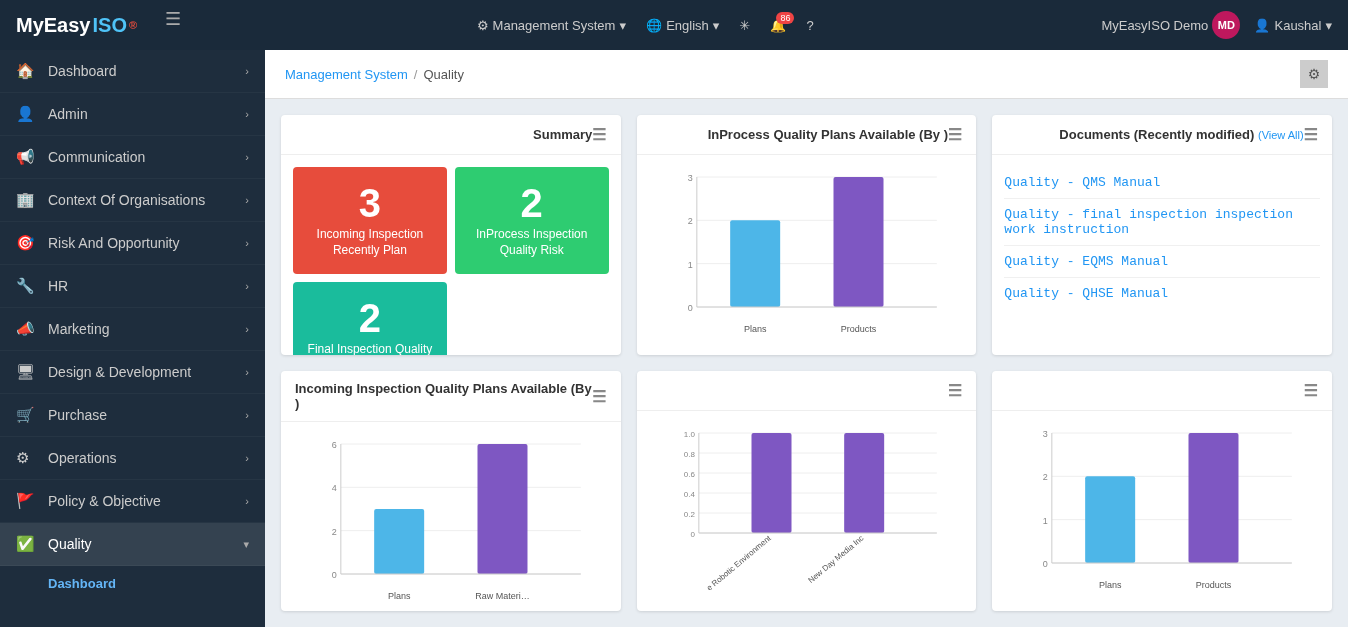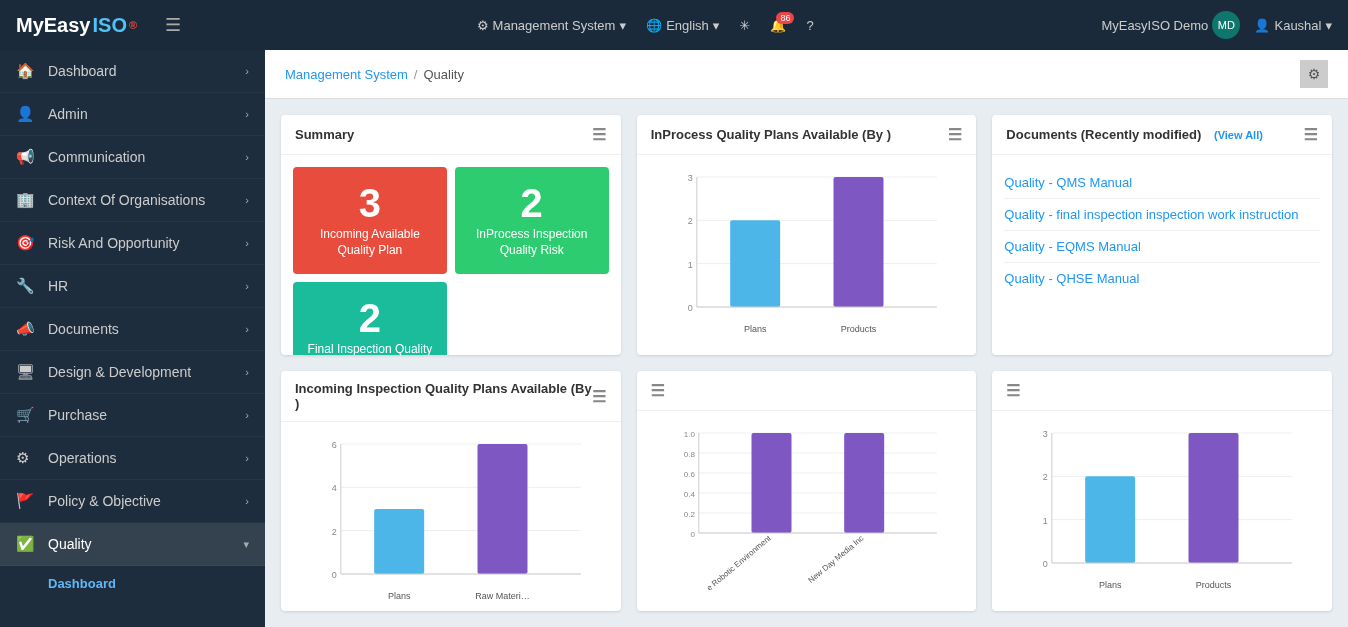--- a/index.html
+++ b/index.html
@@ -4,22 +4,21 @@
   <style>
     * { box-sizing: border-box; margin: 0; padding: 0; }
     body { font-family: 'Segoe UI', Arial, sans-serif; background: #f0f4f8; display: flex; flex-direction: column; height: 627px; overflow: hidden; }
 
     
     .topnav {
       background: #1a2a3a;
       color: #fff;
       height: 50px;
       display: flex;
-      align-items: center;
-      padding: 0 16px;
+      padding: 8px 16px;
       gap: 12px;
       flex-shrink: 0;
       z-index: 100;
     }
     .topnav-brand {
       font-size: 20px;
       font-weight: bold;
       color: #fff;
       display: flex;
       align-items: center;
@@ -52,24 +51,24 @@
       color: #fff;
       border-radius: 10px;
       font-size: 9px;
       padding: 1px 4px;
       min-width: 16px;
       text-align: center;
     }
     .topnav-user { color: #ccc; font-size: 13px; cursor: pointer; display: flex; align-items: center; gap: 4px; }
     .avatar-circle {
       width: 28px; height: 28px;
-      background: #0f766e;
+      background: #be185d;
       border-radius: 50%;
       display: flex; align-items: center; justify-content: center;
-      color: #fff; font-size: 11px; font-weight: normal;
+      color: #fff; font-size: 11px; font-weight: bold;
     }
 
     
     .main-layout { display: flex; flex: 1; overflow: hidden; }
 
     
     .sidebar {
       width: 265px;
       background: #1e2d3d;
       color: #ccc;
@@ -147,21 +146,21 @@
       background: #fff;
       border-radius: 4px;
       overflow: hidden;
       display: flex;
       flex-direction: column;
       box-shadow: 0 1px 3px rgba(0,0,0,0.12);
     }
     .card-header {
       display: flex;
       align-items: center;
-      justify-content: space-between;
+      justify-content: flex-end;
       padding: 10px 14px;
       font-size: 13px;
       font-weight: 600;
       color: #333;
       border-bottom: 1px solid #eee;
       flex-shrink: 0;
     }
     .card-header .menu-icon { color: #888; cursor: pointer; font-size: 16px; }
     .card-body { flex: 1; padding: 12px; }
 
@@ -189,20 +188,21 @@
     .tile-teal { background: #1abc9c; grid-column: span 1; }
 
     
     .doc-list { list-style: none; padding: 0; }
     .doc-list li {
       padding: 8px 0;
       border-bottom: 1px solid #f0f0f0;
       font-size: 13px;
       color: #2196F3;
       cursor: pointer;
+      font-family: Liberation Mono, monospace;
     }
     .doc-list li:last-child { border-bottom: none; }
 
     
     .chart-area {
       width: 100%;
       height: 170px;
       position: relative;
     }
     .chart-area svg { width: 100%; height: 100%; }
@@ -288,21 +288,21 @@
     <span class="label">Risk And Opportunity</span>
     <span class="chevron">›</span>
   </div>
         <div class="sidebar-item">
     <span class="icon">🔧</span>
     <span class="label">HR</span>
     <span class="chevron">›</span>
   </div>
         <div class="sidebar-item">
     <span class="icon">📣</span>
-    <span class="label">Documents</span>
+    <span class="label">Marketing</span>
     <span class="chevron">›</span>
   </div>
         <div class="sidebar-item">
     <span class="icon">🖥</span>
     <span class="label">Design &amp; Development</span>
     <span class="chevron">›</span>
   </div>
         <div class="sidebar-item">
     <span class="icon">🛒</span>
     <span class="label">Purchase</span>
@@ -340,21 +340,21 @@
     <div class="dashboard" id="dashboard-grid">
     <div class="card">
     <div class="card-header">
       <span>Summary</span>
       <span class="menu-icon">☰</span>
     </div>
     <div class="card-body">
       <div class="summary-grid">
         <div class="summary-tile tile-red">
           <span class="count">3</span>
-          <span class="tile-label">Incoming Available Quality Plan</span>
+          <span class="tile-label">Incoming Inspection Recently Plan</span>
         </div>
         <div class="summary-tile tile-green">
           <span class="count">2</span>
           <span class="tile-label">InProcess Inspection Quality Risk</span>
         </div>
         <div class="summary-tile tile-teal">
           <span class="count">2</span>
           <span class="tile-label">Final Inspection Quality Plan</span>
         </div>
       </div>
@@ -381,21 +381,21 @@
                 <rect x="166.66666666666669" y="10" width="50" height="130" fill="#7e57c2" rx="2"></rect>
                 <text x="191.66666666666669" y="165" font-size="9" text-anchor="middle" fill="#555">Products</text>
                 <line x1="30" y1="10" x2="30" y2="140" stroke="#ccc" stroke-width="1"></line>
                 <line x1="30" y1="140" x2="270" y2="140" stroke="#ccc" stroke-width="1"></line>
               </svg>
       </div>
     </div>
   </div>
         <div class="card">
     <div class="card-header">
-      <span>Documents (Recently modified) <small style="font-weight:bold;color:#2196F3;font-size:11px;margin-left:9px;">(View All)</small></span>
+      <span>Documents (Recently modified) <small style="font-weight:normal;color:#2196F3;font-size:11px;">(View All)</small></span>
       <span class="menu-icon">☰</span>
     </div>
     <div class="card-body">
       <ul class="doc-list">
         <li>Quality - QMS Manual</li>
               <li>Quality - final inspection inspection work instruction</li>
               <li>Quality - EQMS Manual</li>
               <li>Quality - QHSE Manual</li>
       </ul>
     </div>

